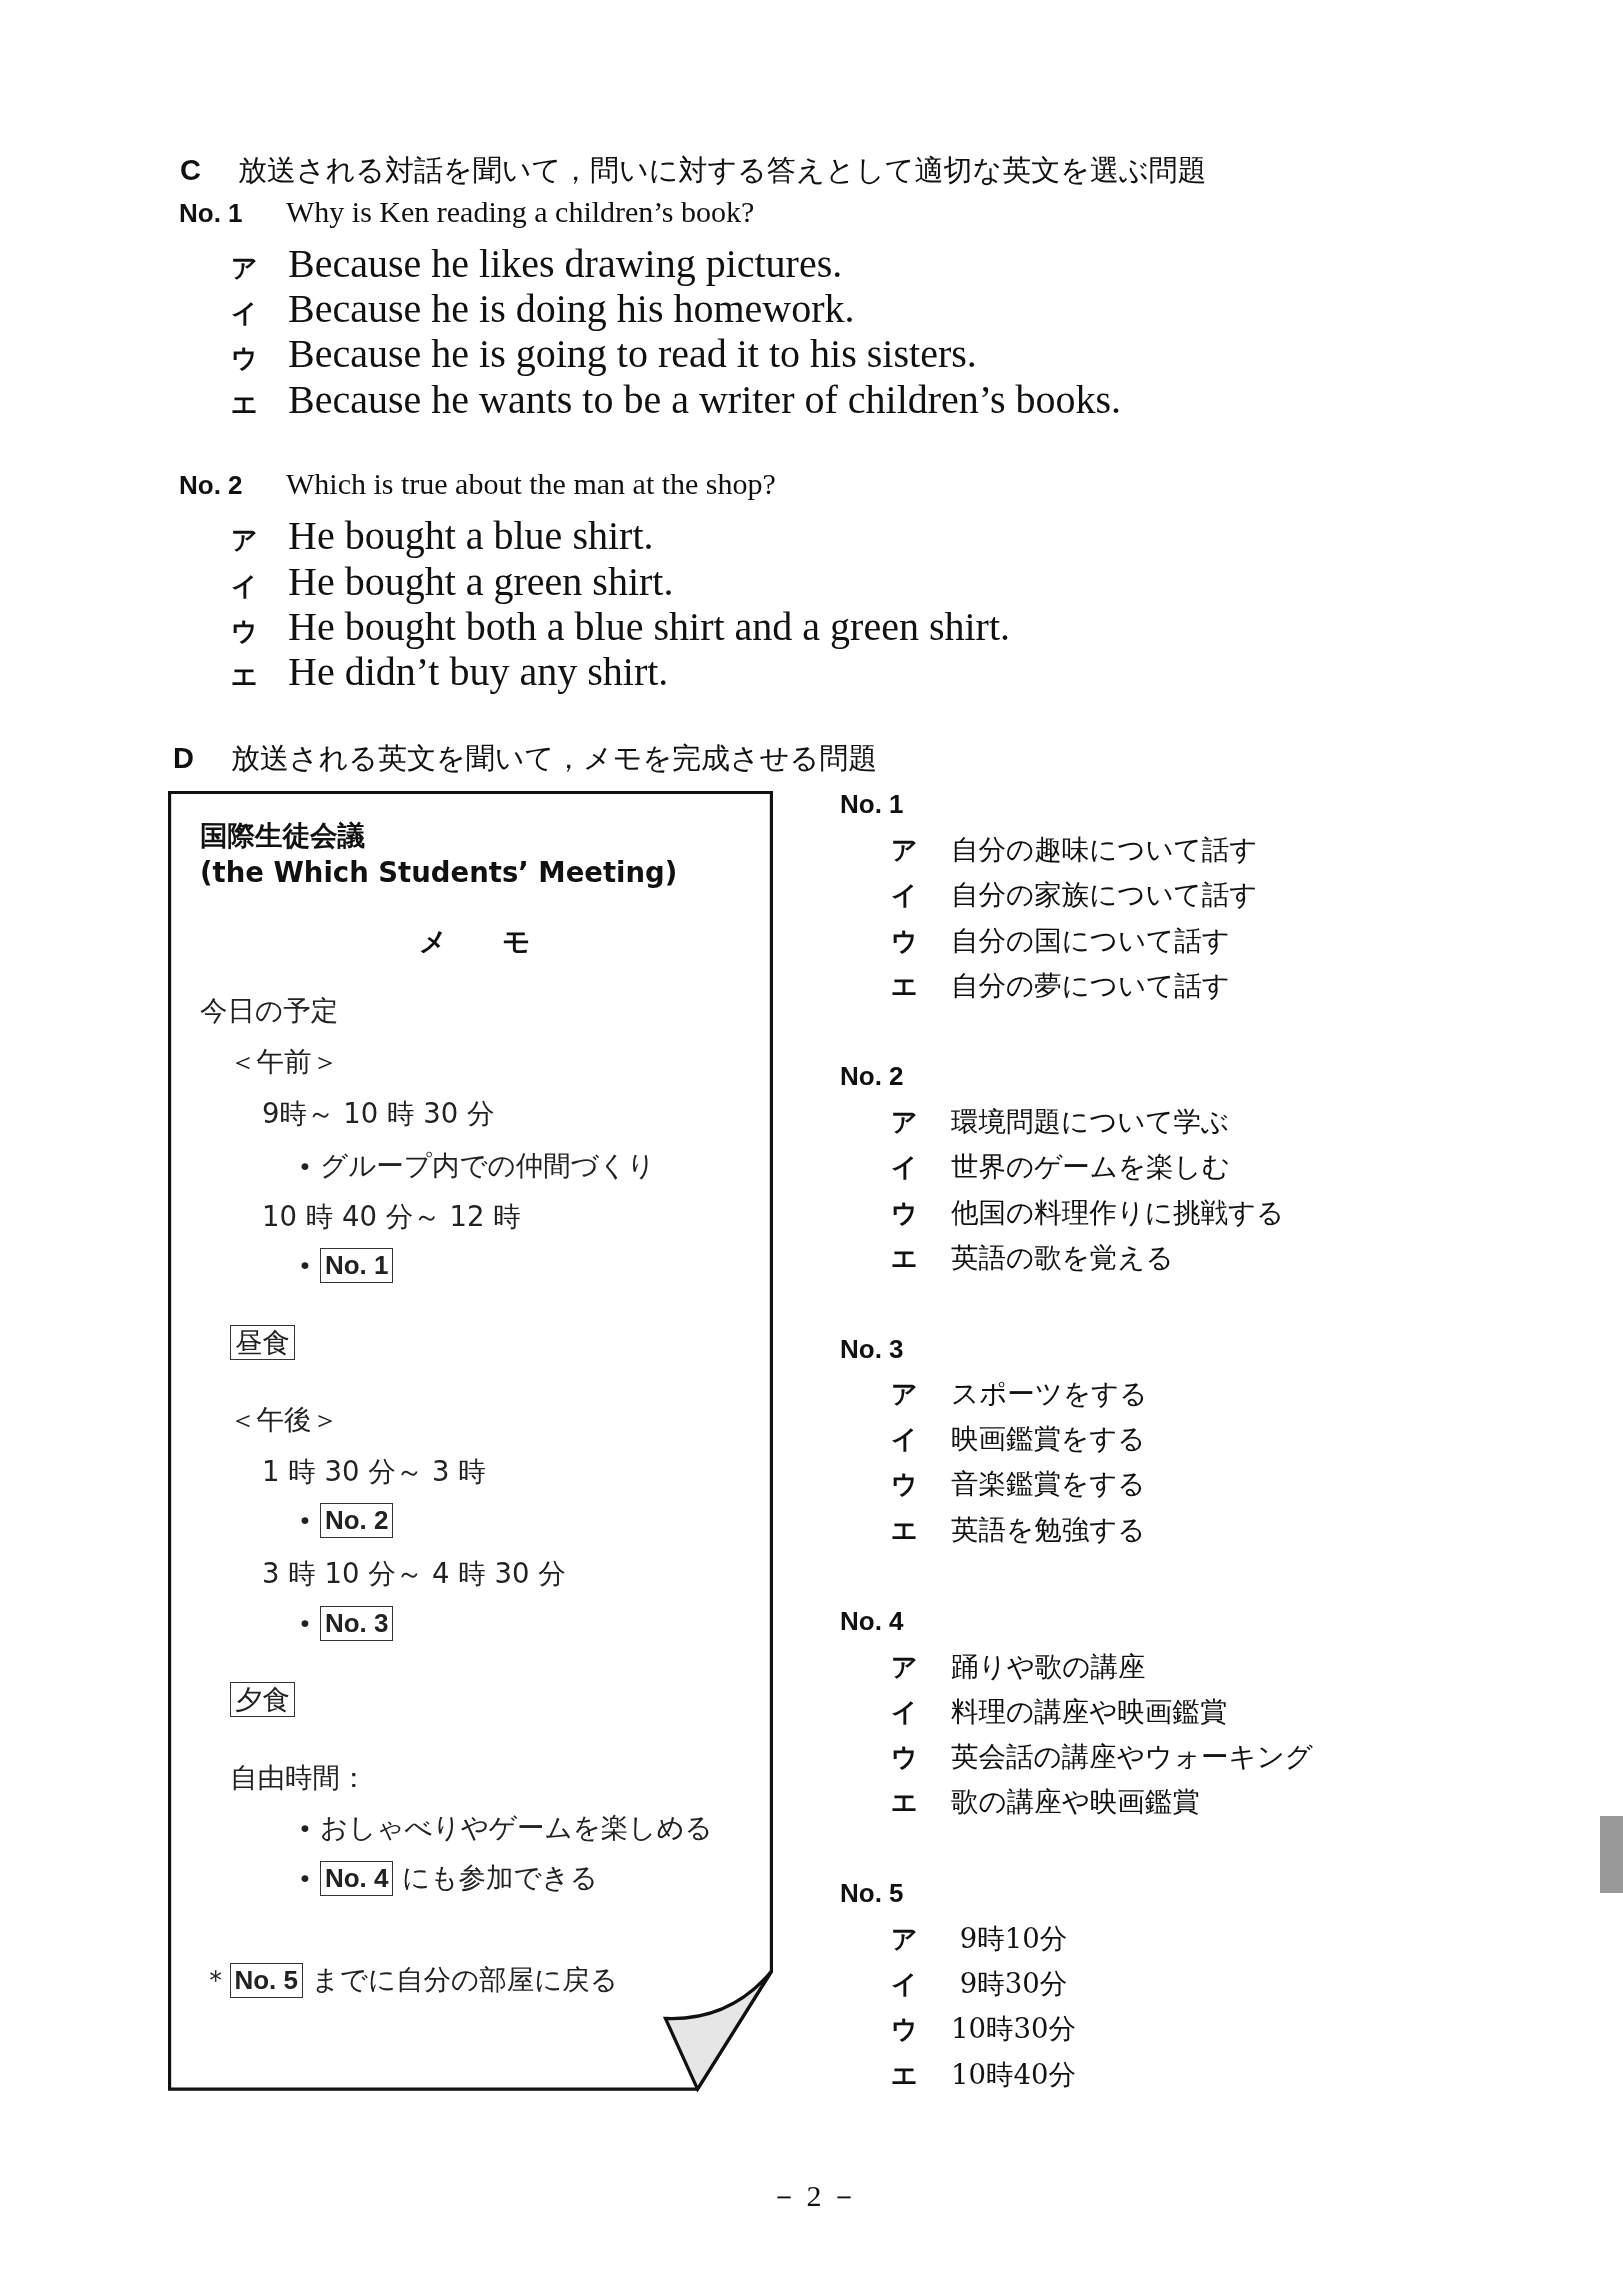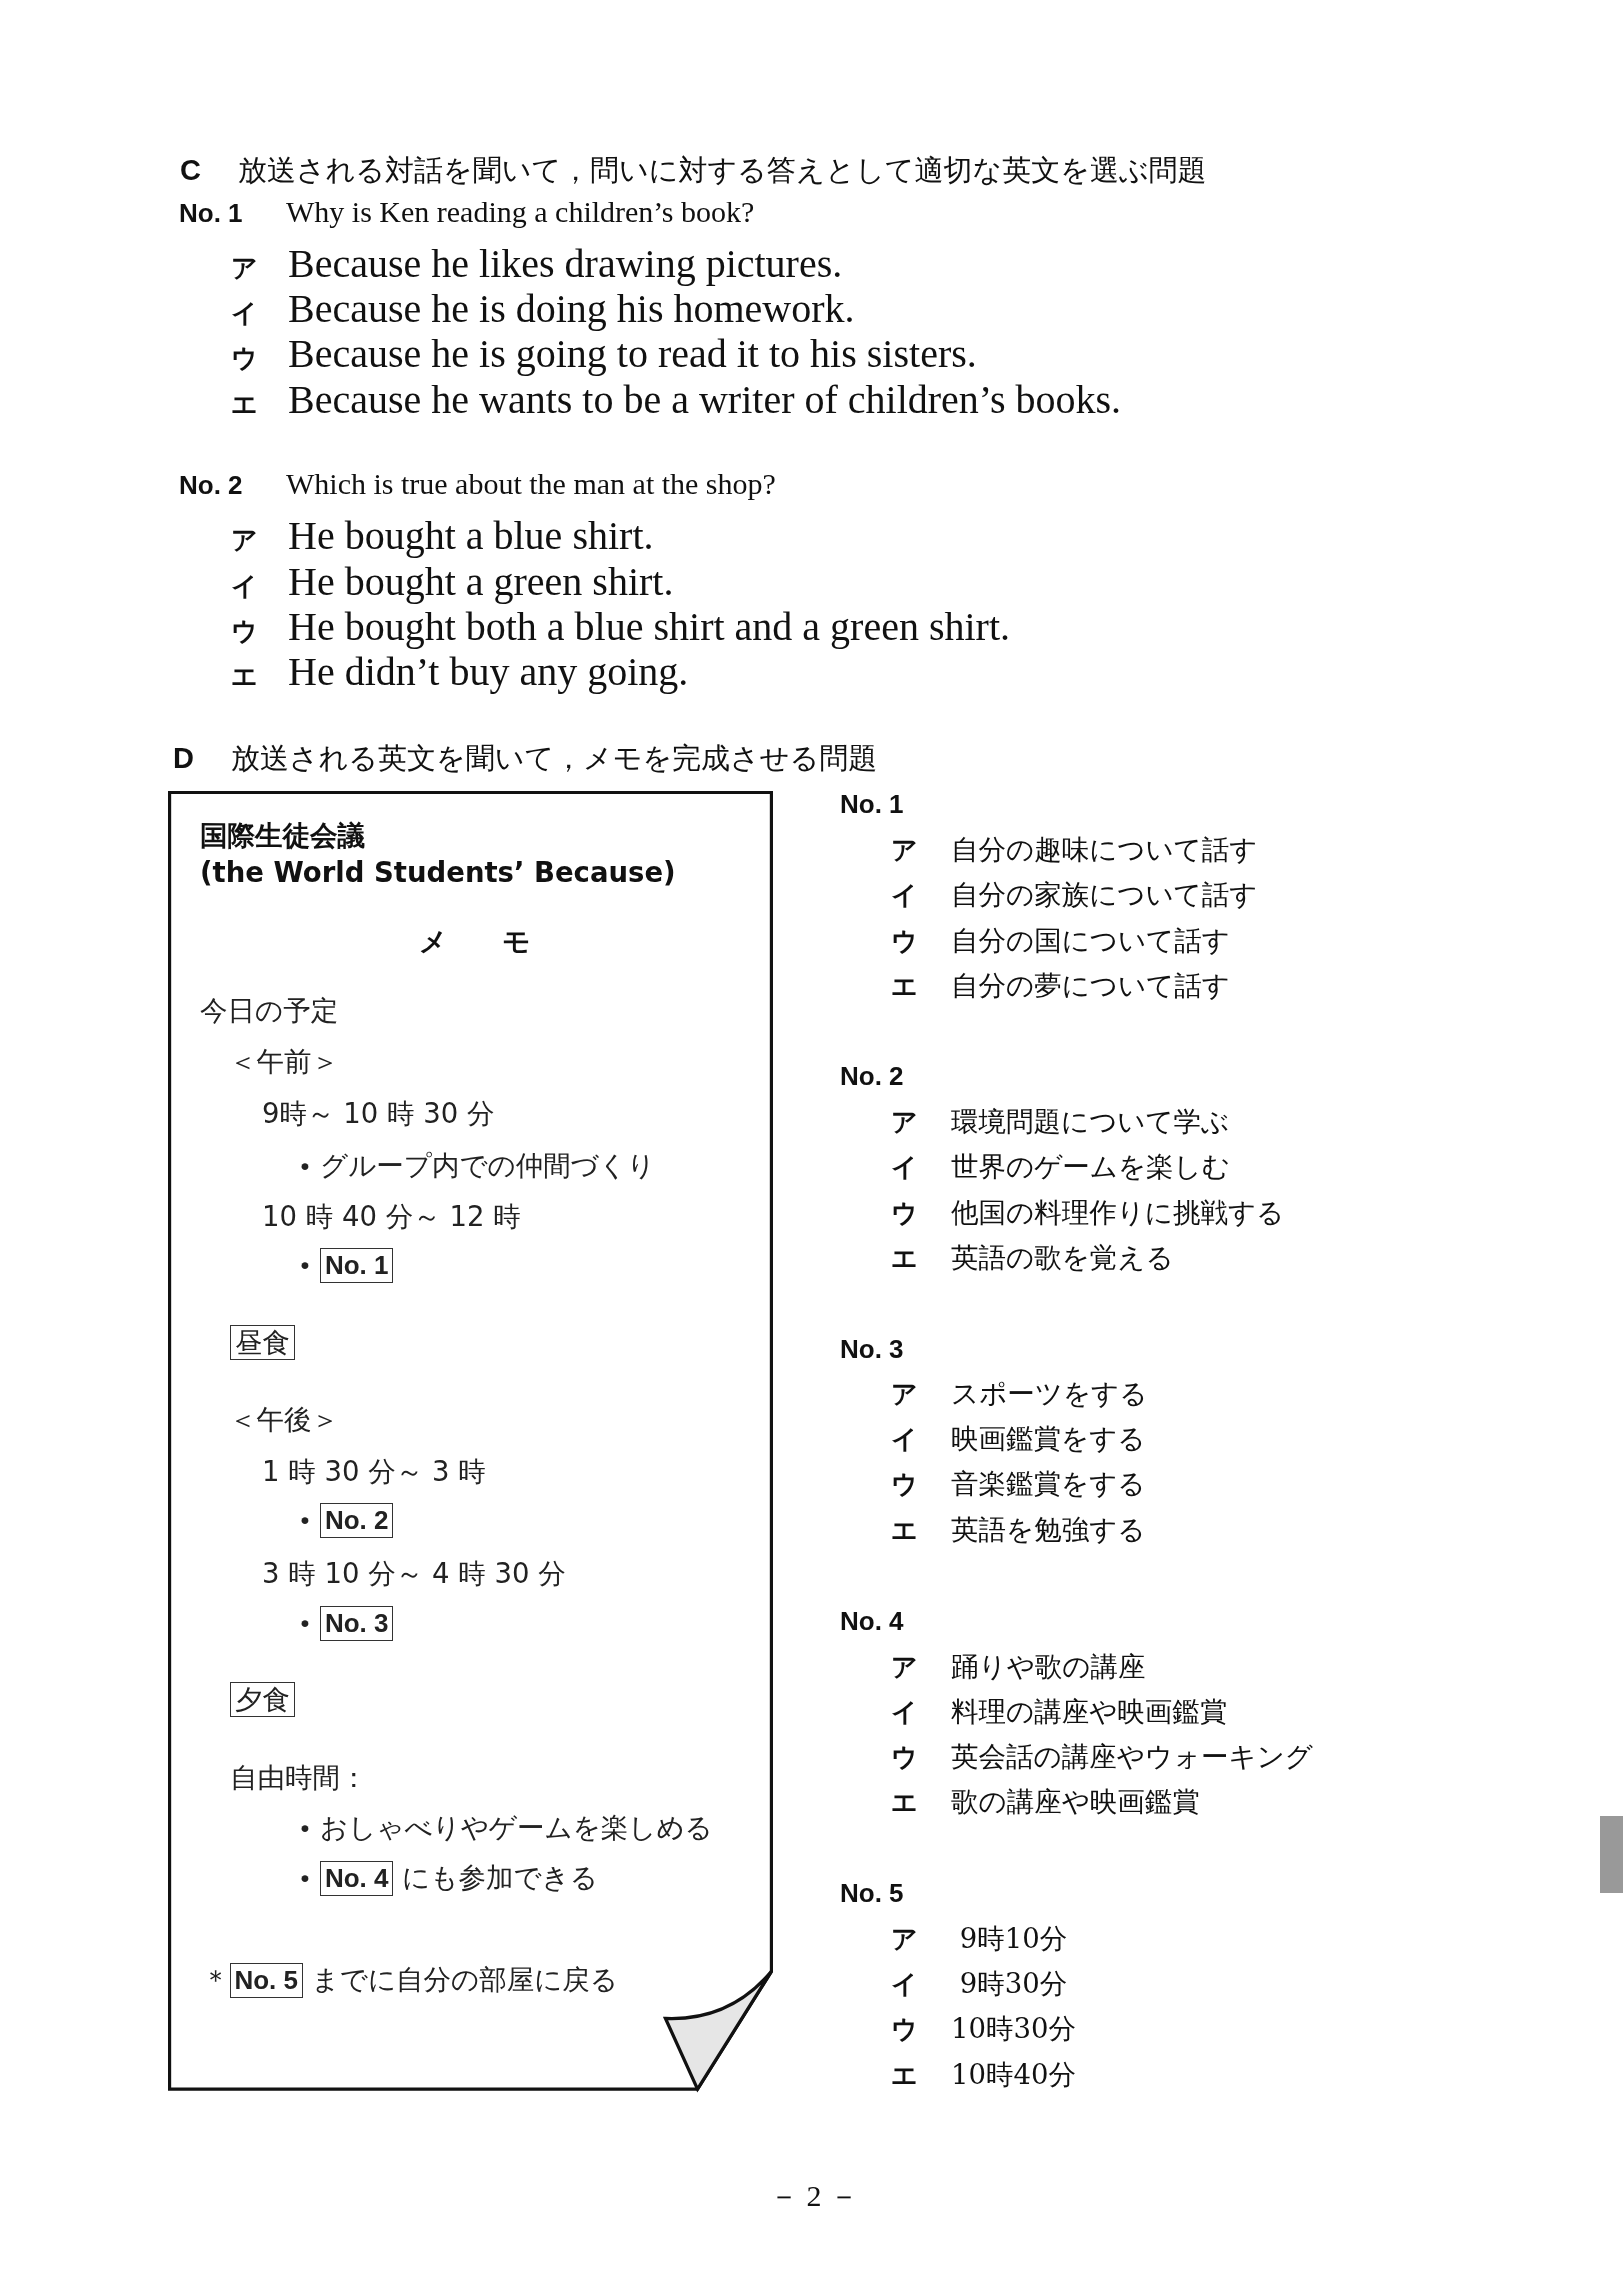--- a/index.html
+++ b/index.html
@@ -59,36 +59,36 @@
 <div class="abs" style="left:231px; top:512px;">
   <span class="opt-letter">ア</span><span class="opt-text">He bought a blue shirt.</span>
 </div>
 <div class="abs" style="left:231px; top:558px;">
   <span class="opt-letter">イ</span><span class="opt-text">He bought a green shirt.</span>
 </div>
 <div class="abs" style="left:231px; top:603px;">
   <span class="opt-letter">ウ</span><span class="opt-text">He bought both a blue shirt and a green shirt.</span>
 </div>
 <div class="abs" style="left:231px; top:648px;">
-  <span class="opt-letter">エ</span><span class="opt-text">He didn’t buy any going.</span>
+  <span class="opt-letter">エ</span><span class="opt-text">He didn’t buy any shirt.</span>
 </div>
 
 <div class="abs sec-head" style="left:173px; top:739px;">
   <span class="sec-letter">D</span><span class="mincho">放送される英文を聞いて，メモを完成させる問題</span>
 </div>
 
 <div class="memo-box">
   <svg width="605" height="1302" viewBox="0 0 924 1990">
     <path d="M2,2 L922,2 L922,1804 L809,1984 L2,1984 Z" fill="#ffffff" stroke="#111" stroke-width="5" stroke-linejoin="miter"></path>
     <path d="M922,1804 Q858,1880 760,1876 L809,1984 Z" fill="#e6e6e6" stroke="#111" stroke-width="5" stroke-linejoin="miter"></path>
   </svg>
 </div>
 
 <div class="abs memo-title" style="left:200px; top:818px;">国際生徒会議</div>
-<div class="abs memo-title" style="left:200px; top:856px;">(the World Students’ Because)</div>
+<div class="abs memo-title" style="left:200px; top:856px;">(the Which Students’ Meeting)</div>
 <div class="abs memo-title" style="left:419px; top:924px;">メ　　モ</div>
 
 <div class="abs memo-text" style="left:200px; top:993px;">今日の予定</div>
 <div class="abs memo-text" style="left:229px; top:1044px;">＜午前＞</div>
 <div class="abs memo-text" style="left:262px; top:1096px;">9時～ 10 時 30 分</div>
 <div class="abs memo-text" style="left:298px; top:1148px;">
   <span class="bullet">•</span><span>グループ内での仲間づくり</span>
 </div>
 <div class="abs memo-text" style="left:262px; top:1199px;">10 時 40 分～ 12 時</div>
 <div class="abs memo-text" style="left:298px; top:1248px;">

